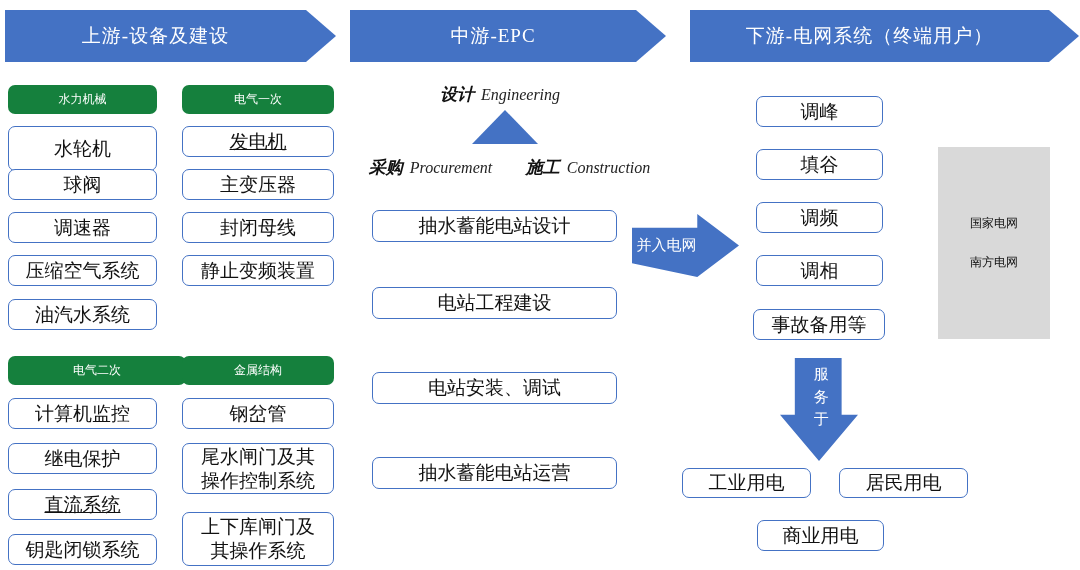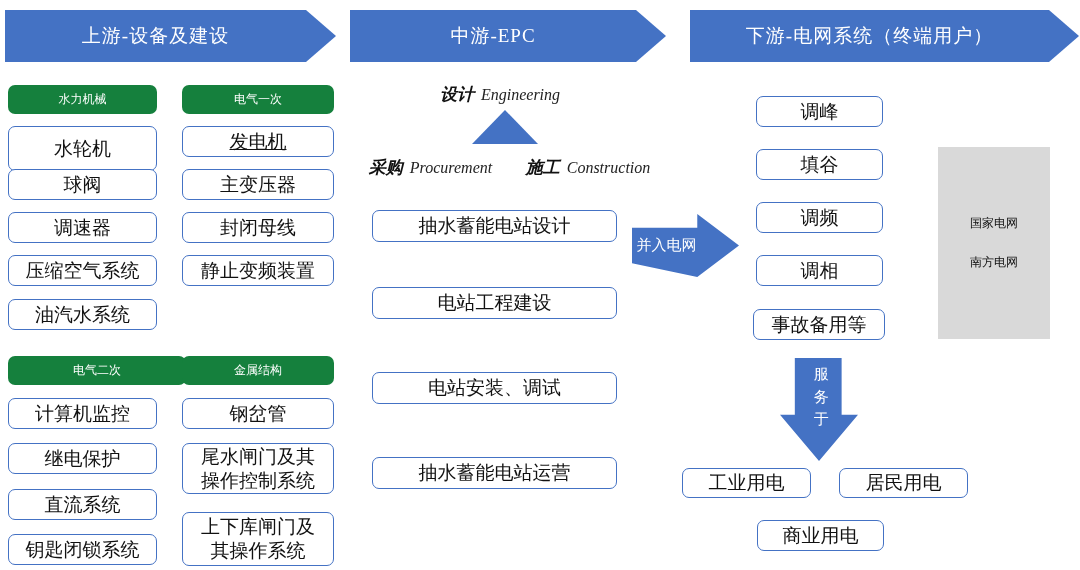--- a/index.html
+++ b/index.html
@@ -108,21 +108,21 @@
 
   <div class="subheader" style="left:8px;top:356px;width:178px;">
     <span>电气二次</span>
   </div>
   <div class="item" style="left:8px;top:398px;width:149px;height:31px;align-items:center;">
       <span>计算机监控</span>
     </div>
   <div class="item" style="left:8px;top:443px;width:149px;height:31px;">
       <span>继电保护</span>
     </div>
-  <div class="item" style="left:8px;top:489px;width:149px;height:31px;">
+  <div class="item" style="left:8px;top:489px;width:149px;height:31px;text-decoration:underline;">
       <span>直流系统</span>
     </div>
   <div class="item" style="left:8px;top:534px;width:149px;height:31px;">
       <span>钥匙闭锁系统</span>
     </div>
 
   <div class="subheader" style="left:182px;top:356px;width:152px;">
     <span>金属结构</span>
   </div>
   <div class="item" style="left:182px;top:398px;width:152px;height:31px;">

